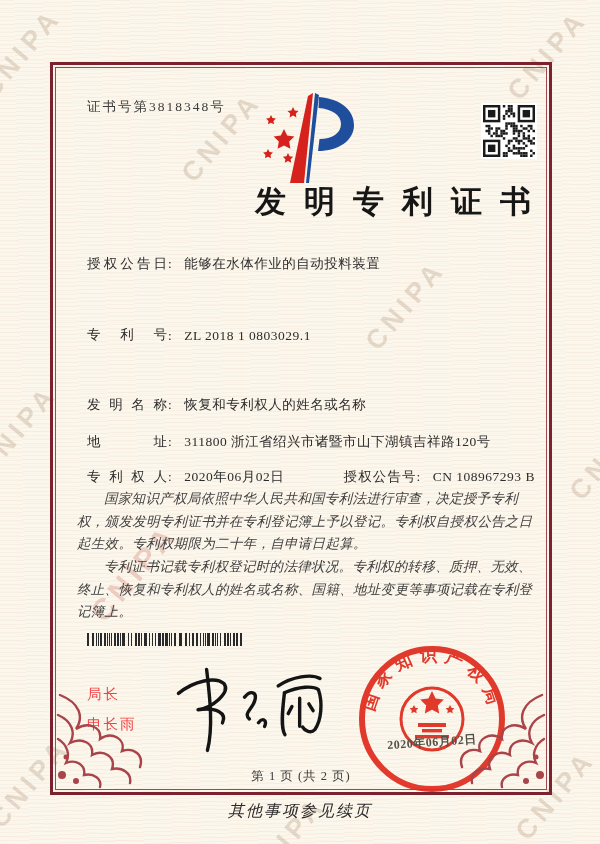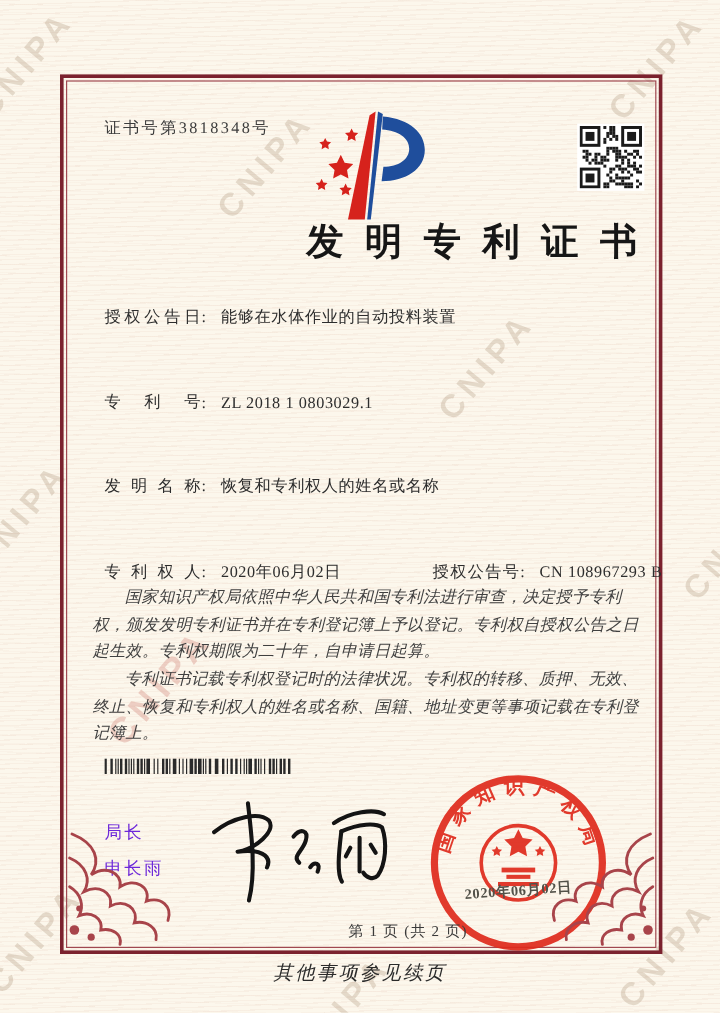--- a/index.html
+++ b/index.html
@@ -34,32 +34,32 @@
   .logo{position:absolute;left:209px;top:26px;width:96px;height:98px;}
   .qr{position:absolute;left:428px;top:38px;width:56px;height:56px;background:#fff;padding:2px;box-sizing:border-box;}
   .title{
     position:absolute;left:0;top:116px;width:100%;text-align:right;
     font-size:31px;font-weight:bold;color:#161616;letter-spacing:0.58em;text-indent:0.58em;
   }
   .field-row{position:absolute;left:34px;font-size:13.5px;color:#2d2d2d;white-space:nowrap;}
   .flabel{display:inline-block;width:80px;text-align:justify;text-align-last:justify;vertical-align:bottom;}
   .colon{margin-left:1px;}
   .fvalue{margin-left:9px;letter-spacing:0.5px;}
-  .second-pair{margin-left:73px;}
+  .second-pair{margin-left:56px;}
   .second-pair .flabel{width:72px;}
   .body-text{
     position:absolute;left:24px;top:424px;width:456px;
     font-size:13.5px;line-height:1.68;color:#404040;font-style:italic;font-family:Liberation Mono, monospace;
   }
   .body-text p{margin:0;text-indent:2em;letter-spacing:0.3px;}
   .barcode{position:absolute;left:34px;top:567px;width:158px;height:13px;}
-  .director{position:absolute;left:34px;top:614px;font-size:14.5px;color:#6d28d9;line-height:30px;letter-spacing:2px;}
+  .director{position:absolute;left:34px;top:614px;font-size:14.5px;color:#ef4444;line-height:30px;letter-spacing:2px;}
   .signature{position:absolute;left:110px;top:596px;width:170px;height:95px;transform:rotate(-2deg);}
   .seal{position:absolute;left:303px;top:578px;width:152px;height:152px;}
-  .page-info{position:absolute;left:0;top:703px;width:100%;text-align:center;font-size:12.5px;color:#3a3a3a;letter-spacing:1px;padding-left:39px;}
+  .page-info{position:absolute;left:0;top:703px;width:100%;text-align:center;font-size:12.5px;color:#3a3a3a;letter-spacing:1px;}
   .flourish{position:absolute;width:92px;height:110px;z-index:3;}
   .flourish.bl{left:1px;bottom:1px;}
   .flourish.br{right:1px;bottom:1px;transform:scaleX(-1);}
   .footer-note{
     position:absolute;left:0;top:801px;width:100%;text-align:center;z-index:2;
     font-size:16px;font-style:italic;color:#2b2b2b;letter-spacing:2px;
   }
 </style>
 </head>
 <body>
@@ -228,20 +228,24 @@
     <span class="fvalue">能够在水体作业的自动投料装置</span>
   </div>
   <div class="field-row" style="top:261px">
     <span class="flabel">专利号</span><span class="colon">:</span>
     <span class="fvalue">ZL 2018 1 0803029.1</span>
   </div>
   <div class="field-row" style="top:331px">
     <span class="flabel">发明名称</span><span class="colon">:</span>
     <span class="fvalue">恢复和专利权人的姓名或名称</span>
   </div>
+  <div class="field-row" style="top:368px">
+    <span class="flabel">地址</span><span class="colon">:</span>
+    <span class="fvalue">311800 浙江省绍兴市诸暨市山下湖镇吉祥路120号</span>
+  </div>
   <div class="field-row" style="top:403px">
     <span class="flabel">专利权人</span><span class="colon">:</span>
     <span class="fvalue">2020年06月02日</span>
     <span class="second-pair">
       <span class="flabel">授权公告号</span><span class="colon">:</span>
       <span class="fvalue">CN 108967293 B</span>
     </span>
   </div>
 
   <div class="body-text">

